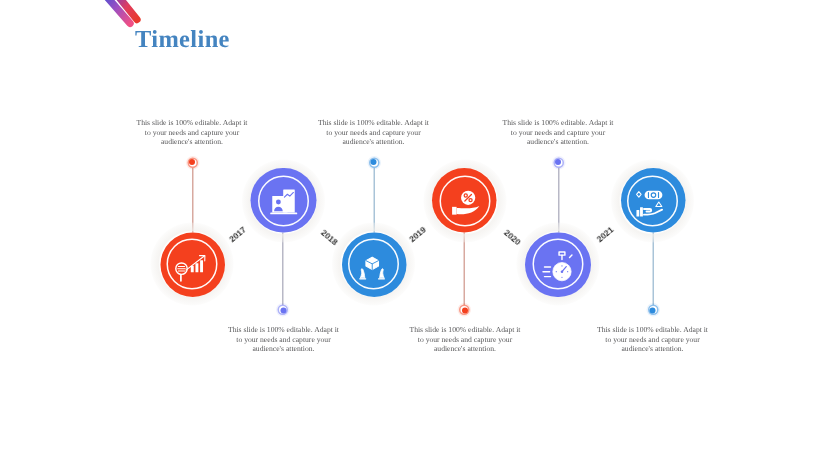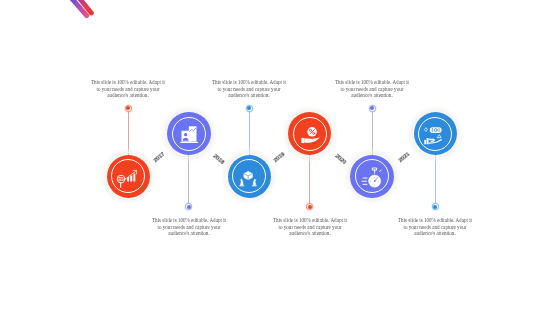--- a/index.html
+++ b/index.html
@@ -61,20 +61,21 @@
       <linearGradient id="gB" x1="0" y1="0" x2="1" y2="1">
         <stop offset="0" stop-color="#7b3fc4"></stop>
           <stop offset="0.55" stop-color="#e03c5e"></stop>
           <stop offset="1" stop-color="#e8392e"></stop>
       </linearGradient>
     </defs>
     <line x1="8.3" y1="8.5" x2="26.7" y2="29.6" stroke="url(#gA)" stroke-width="4.9" stroke-linecap="round"></line>
     <line x1="16.4" y1="8.5" x2="31.3" y2="27.0" stroke="url(#gB)" stroke-width="4.9" stroke-linecap="round"></line>
   </svg>
 
+  <div id="title">Timeline</div>
 
   <div id="nodes-layer">
       <div class="conn" style="left: 127.9px; top: 108.2px; height: 46.6px; background: rgb(216, 169, 160); opacity: 1;"></div>
       <div class="dotw" style="left: 123.9px; top: 103.7px; background: rgba(244, 64, 30, 0.1);">
         <span class="mid" style="border:1px solid rgba(244,64,30,0.55);background:#fff">
           <span class="core" style="background:#f4401e"></span>
         </span>
       </div>
       <div class="node" style="left: 100.4px; top: 148.3px;">
         <div class="disc" style="background:#f4401e">

